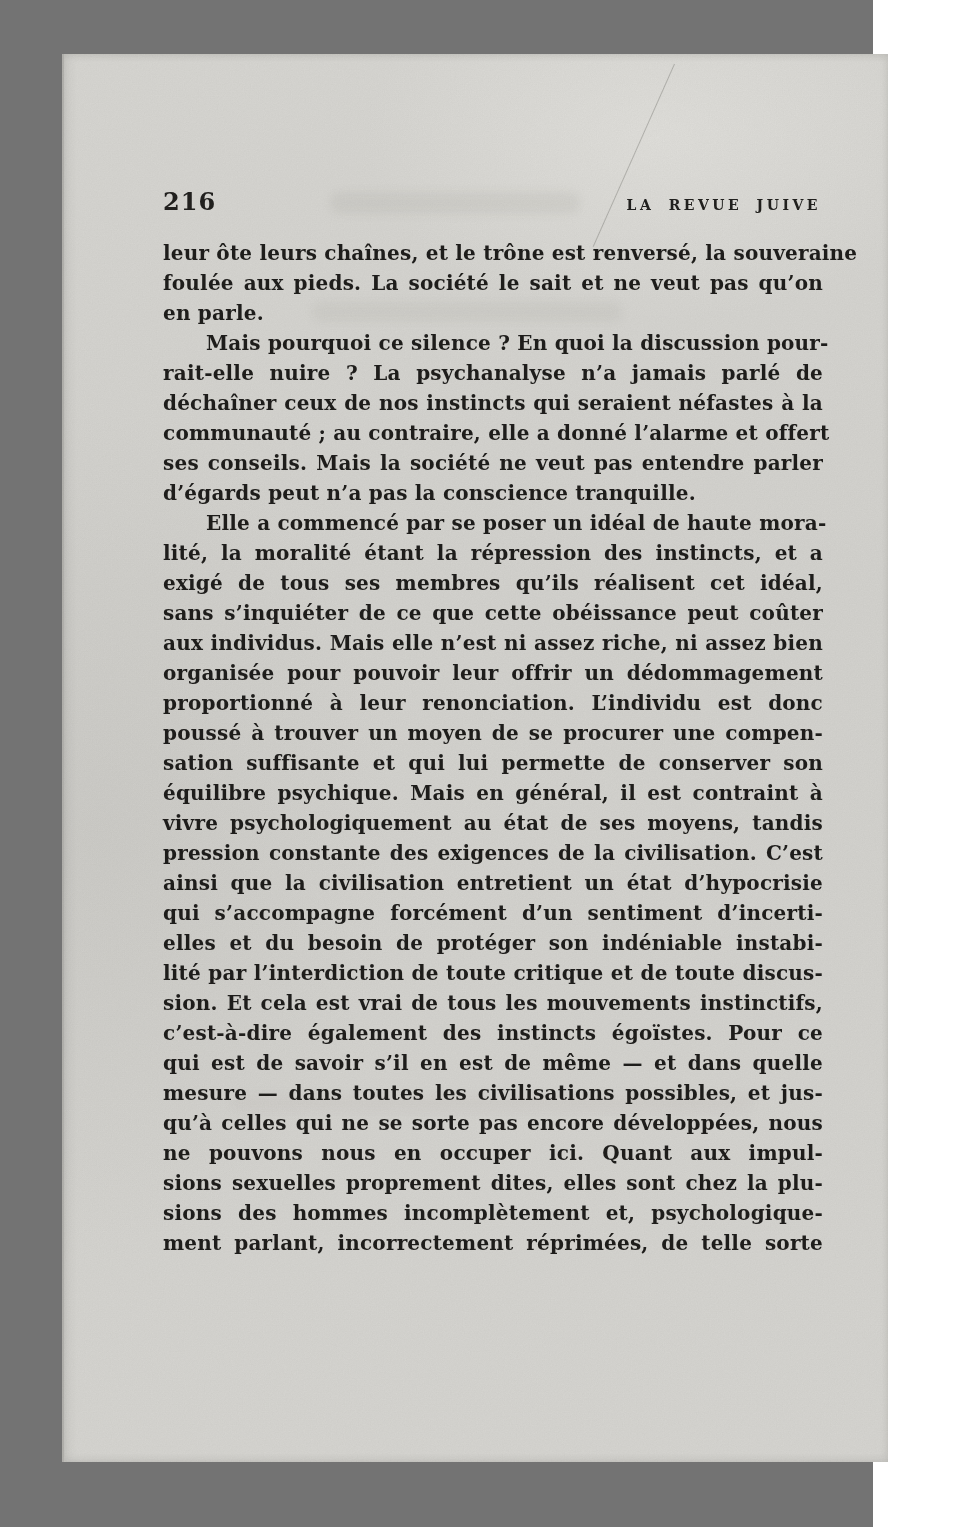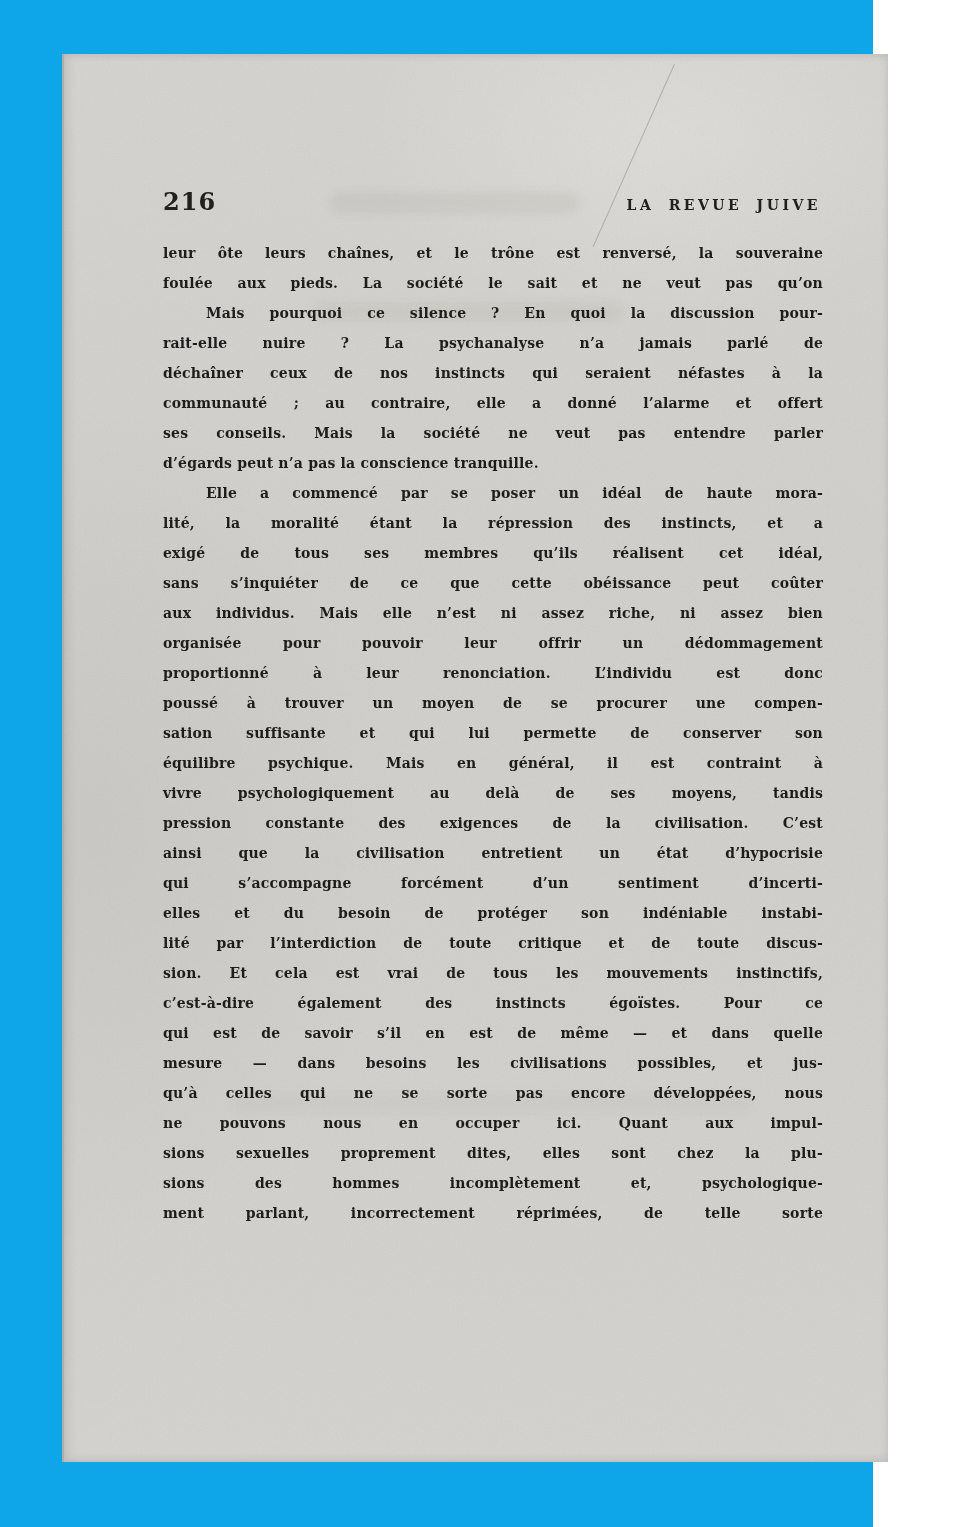--- a/index.html
+++ b/index.html
@@ -5,21 +5,21 @@
   html, body {
     margin: 0; padding: 0;
     width: 975px; height: 1527px;
     background: #ffffff;
     overflow: hidden;
     font-family: "DejaVu Serif", "Liberation Serif", serif;
   }
   .viewport {
     position: relative;
     width: 873px; height: 1527px;
-    background: #0ea5e9;
+    background: #737373;
   }
   
   .scan-page {
     position: absolute;
     left: 62px; top: 54px;
     width: 826px; height: 1408px;
     background:
       radial-gradient(ellipse 420px 260px at 72% 6%, rgba(235,234,230,0.55) 0%, rgba(235,234,230,0) 70%),
       radial-gradient(ellipse 500px 700px at 4% 55%, rgba(150,149,144,0.12) 0%, rgba(150,149,144,0) 60%),
       linear-gradient(180deg, #dad9d5 0%, #d6d5d1 38%, #d7d6d2 72%, #d9d8d4 100%);
@@ -69,21 +69,21 @@
     font-size: 14px;
     font-weight: 700;
     letter-spacing: 3.5px;
     word-spacing: 6px;
   }
   
   .page-body {
     position: absolute;
     left: 101px; right: 65px; top: 184px;
     color: #1e1d1b;
-    font-size: 14px;
+    font-size: 20px;
     font-weight: 700;
     line-height: 30px;
     letter-spacing: 0.2px;
     text-rendering: optimizeLegibility;
   }
   .text-line {
     text-align: justify;
     text-align-last: justify;
     text-justify: inter-word;
     white-space: nowrap;
@@ -113,46 +113,47 @@
     <div class="artifact scratch"></div>
 
     <div class="page-header">
       <span class="folio">216</span>
       <span class="running-title">LA REVUE JUIVE</span>
     </div>
 
     <div class="page-body" id="page-body">
         <div class="text-line">leur ôte leurs chaînes, et le trône est renversé, la souveraine</div>
         <div class="text-line">foulée aux pieds. La société le sait et ne veut pas qu’on</div>
+        <div class="text-line flush">en parle.</div>
         <div class="text-line indent">Mais pourquoi ce silence ? En quoi la discussion pour-</div>
         <div class="text-line">rait-elle nuire ? La psychanalyse n’a jamais parlé de</div>
         <div class="text-line">déchaîner ceux de nos instincts qui seraient néfastes à la</div>
         <div class="text-line">communauté ; au contraire, elle a donné l’alarme et offert</div>
         <div class="text-line">ses conseils. Mais la société ne veut pas entendre parler</div>
         <div class="text-line flush">d’égards peut n’a pas la conscience tranquille.</div>
         <div class="text-line indent">Elle a commencé par se poser un idéal de haute mora-</div>
         <div class="text-line">lité, la moralité étant la répression des instincts, et a</div>
         <div class="text-line">exigé de tous ses membres qu’ils réalisent cet idéal,</div>
         <div class="text-line">sans s’inquiéter de ce que cette obéissance peut coûter</div>
         <div class="text-line">aux individus. Mais elle n’est ni assez riche, ni assez bien</div>
         <div class="text-line">organisée pour pouvoir leur offrir un dédommagement</div>
         <div class="text-line">proportionné à leur renonciation. L’individu est donc</div>
         <div class="text-line">poussé à trouver un moyen de se procurer une compen-</div>
         <div class="text-line">sation suffisante et qui lui permette de conserver son</div>
         <div class="text-line">équilibre psychique. Mais en général, il est contraint à</div>
-        <div class="text-line">vivre psychologiquement au delà de ses moyens, tandis</div>
+        <div class="text-line">vivre psychologiquement au état de ses moyens, tandis</div>
         <div class="text-line">pression constante des exigences de la civilisation. C’est</div>
         <div class="text-line">ainsi que la civilisation entretient un état d’hypocrisie</div>
         <div class="text-line">qui s’accompagne forcément d’un sentiment d’incerti-</div>
         <div class="text-line">elles et du besoin de protéger son indéniable instabi-</div>
         <div class="text-line">lité par l’interdiction de toute critique et de toute discus-</div>
         <div class="text-line">sion. Et cela est vrai de tous les mouvements instinctifs,</div>
         <div class="text-line">c’est-à-dire également des instincts égoïstes. Pour ce</div>
         <div class="text-line">qui est de savoir s’il en est de même — et dans quelle</div>
-        <div class="text-line">mesure — dans besoins les civilisations possibles, et jus-</div>
+        <div class="text-line">mesure — dans toutes les civilisations possibles, et jus-</div>
         <div class="text-line">qu’à celles qui ne se sorte pas encore développées, nous</div>
         <div class="text-line">ne pouvons nous en occuper ici. Quant aux impul-</div>
         <div class="text-line">sions sexuelles proprement dites, elles sont chez la plu-</div>
         <div class="text-line">sions des hommes incomplètement et, psychologique-</div>
         <div class="text-line">ment parlant, incorrectement réprimées, de telle sorte</div>
       </div>
 
   </div>
 </div>
 

